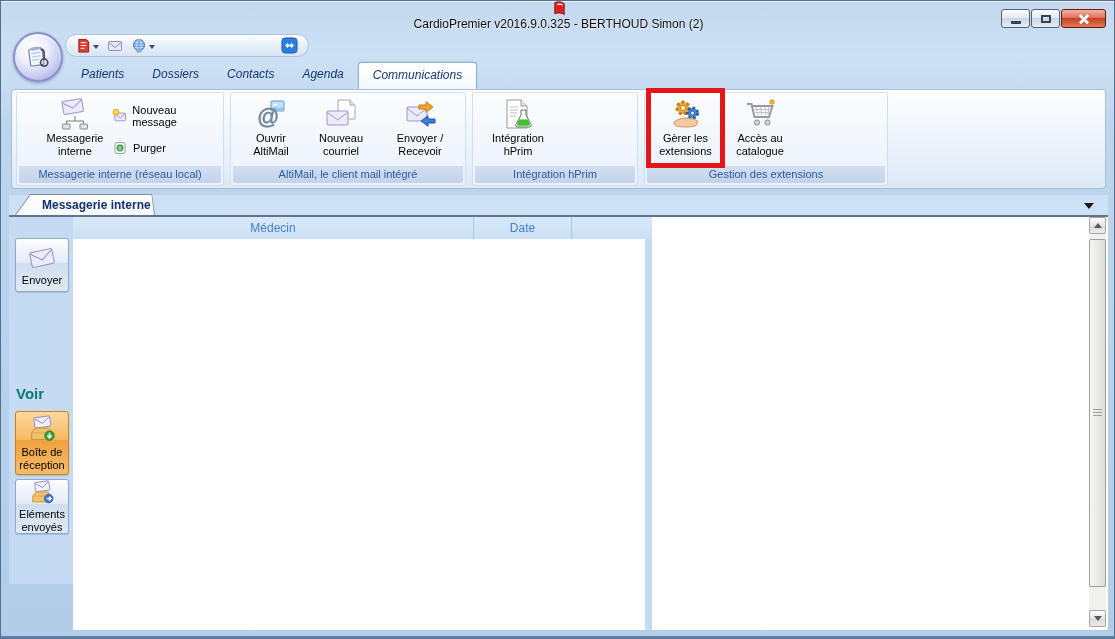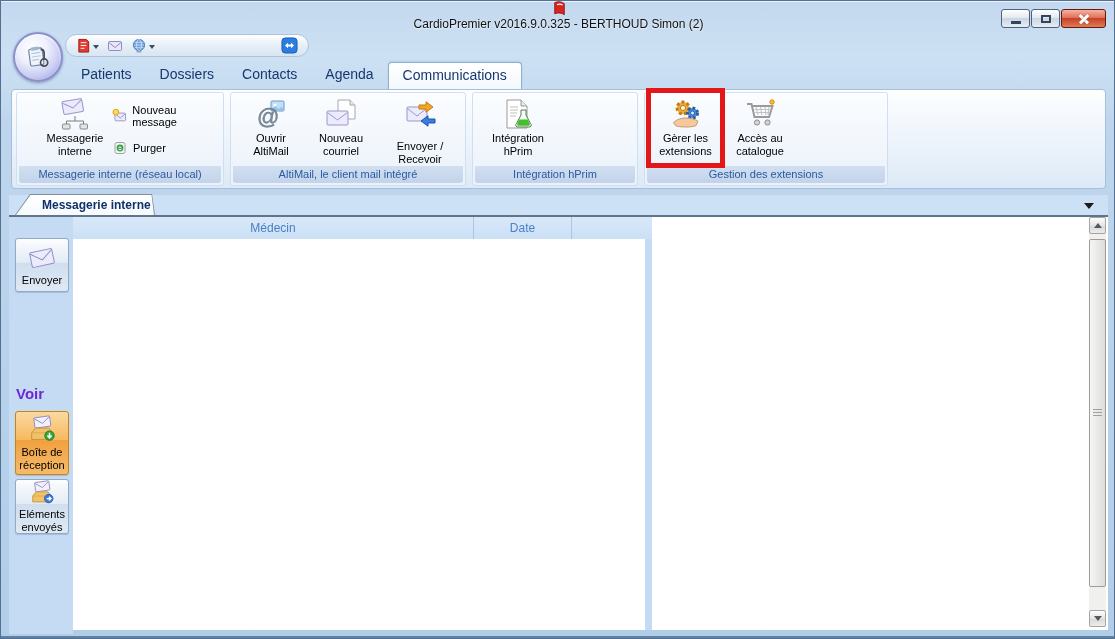--- a/index.html
+++ b/index.html
@@ -43,21 +43,21 @@
     position:absolute; left:64px; top:33px; width:244px; height:23px; border-radius:12px;
     background:linear-gradient(180deg,#fefefe,#e7eff8 50%,#d8e5f2);
     border:1px solid #aec3da; display:flex; align-items:center; padding:0 8px; gap:4px;
   }
   .qat-item { display:flex; align-items:center; gap:2px; padding:1px 2px; border-radius:3px; }
   .caret-down { width:0; height:0; border-left:3.5px solid transparent; border-right:3.5px solid transparent; border-top:4px solid #3c4b60; margin-top:2px; }
   .qat-spacer { flex:1; }
 
   
   .tabrow { position:absolute; left:8px; top:60px; width:1099px; height:28px; display:flex; align-items:flex-end; padding-left:58px; }
-  .rtab { font-size:14px; color:#16386f; padding:0 14px; line-height:26px; height:28px; cursor:default; }
+  .rtab { font-size:12px; color:#16386f; padding:0 14px; line-height:26px; height:28px; cursor:default;font-style:italic; }
   .rtab.active {
     background:linear-gradient(180deg,#ffffff,#f4f8fd); border:1px solid #93aecd; border-bottom:none;
     border-radius:4px 4px 0 0; height:27px; line-height:25px; box-shadow:0 -1px 2px rgba(120,150,190,.25);
   }
 
   
   .ribbon {
     position:absolute; left:10px; top:88px; width:1095px; height:100px;
     background:linear-gradient(180deg,#fdfeff,#ecf3fb 55%,#dde9f7);
     border:1px solid #a6c0dc; border-radius:4px; box-shadow:inset 0 1px 0 #fff;
@@ -72,21 +72,21 @@
     background:linear-gradient(180deg,#d2dff1,#c2d3ea); border-radius:0 0 3px 3px; }
   .bigbtn { display:flex; flex-direction:column; align-items:center; padding-top:3px;
     font-size:11px; line-height:12.5px; text-align:center; border-radius:3px; cursor:default; }
   .bigbtn .ic { margin-bottom:2px; }
   .ml { white-space:pre-line; }
   .small-col { display:flex; flex-direction:column; justify-content:center; gap:12px; padding-left:5px; }
   .smallbtn { display:flex; align-items:center; gap:5px; font-size:11px; cursor:default; }
   .g1 .bigbtn { width:66px;margin-left:24px; }
   .g2 .rgroup-body { padding:0 5px; gap:4px; }
   .g2 .bigbtn { width:66px; }
-  .g2 .bigbtn:last-child { margin-left:auto; width:76px;justify-content:space-between; }
+  .g2 .bigbtn:last-child { margin-left:auto; width:76px; }
   .g3 .rgroup-body { padding-left:8px; }
   .g3 .bigbtn { width:70px; }
   .g4 .bigbtn { width:77px; }
   .g4 .bigbtn + .bigbtn { width:72px; }
 
   
   .annotation-rect { position:absolute; left:645px; top:87px; width:79px; height:80px;
     border:5px solid #e31717; z-index:30; pointer-events:none; }
 
   
@@ -94,35 +94,35 @@
     background:#cde1f6; border-bottom:2px solid #62748a; }
   .doctab-outer { position:absolute; left:6px; bottom:0; width:140px; height:21px;
     background:#7f8fa2; clip-path:polygon(15px 0, 137px 0, 140px 21px, 0 21px); }
   .doctab-inner { position:absolute; left:1px; top:1px; width:138px; height:20px;
     background:linear-gradient(180deg,#ffffff,#f6fafd); clip-path:polygon(14.5px 0, 135.5px 0, 138px 20px, 0 20px);
     font-weight:bold; font-size:12px; color:#10306a; line-height:20px; padding-left:26px; }
   .docbar-caret { position:absolute; right:14px; top:8px; width:0; height:0;
     border-left:5px solid transparent; border-right:5px solid transparent; border-top:6px solid #1a1a1a; }
 
   
-  .sidebar { position:absolute; left:8px; top:216px; width:64px; height:417px; background:#c5dbf3; }
+  .sidebar { position:absolute; left:8px; top:216px; width:64px; height:367px; background:#c5dbf3; }
   .sbtn {
     position:absolute; left:6px; width:54px; border:1px solid #8fabc9; border-radius:3px;
     background:linear-gradient(180deg,#fcfdfe,#e2ebf5 45%,#cfdeee 46%,#dfe9f4);
     display:flex; flex-direction:column; align-items:center; justify-content:center;
     font-size:11px; line-height:12.5px; text-align:center; cursor:default; box-shadow:0 1px 1px rgba(90,120,160,.3);
   }
   .sbtn .ic { margin-bottom:1px; }
   .sbtn.sel {
     border-color:#c9830e;
     background:linear-gradient(180deg,#fbd9a0,#f7b95f 45%,#f0a140 46%,#f6bb6b);
   }
   .sb-envoyer { top:21px; height:54px; }
   .sb-supprimer { top:87px; height:54px; }
-  .voir-label { position:absolute; left:7px; top:168px; font-size:15px; font-weight:bold; color:#6d28d9; }
+  .voir-label { position:absolute; left:7px; top:168px; font-size:15px; font-weight:bold; color:#0f766e; }
   .sb-inbox { top:194px; height:64px; }
   .sb-sent { top:262px; height:55px; }
 
   .list-header { position:absolute; left:72px; top:216px; width:579px; height:22px;
     background:linear-gradient(180deg,#d8e8f9,#cbe0f5); display:flex; }
   .col-h { line-height:22px; text-align:center; color:#4a80c8; font-size:12px; cursor:default; }
   .col-medecin { width:400px; }
   .col-date { width:98px; border-left:1px solid #a8c6e6; }
   .col-extra { width:81px; border-left:1px solid #a8c6e6; }
   .list-body { position:absolute; left:72px; top:238px; width:572px; height:391px; background:#fff; }

